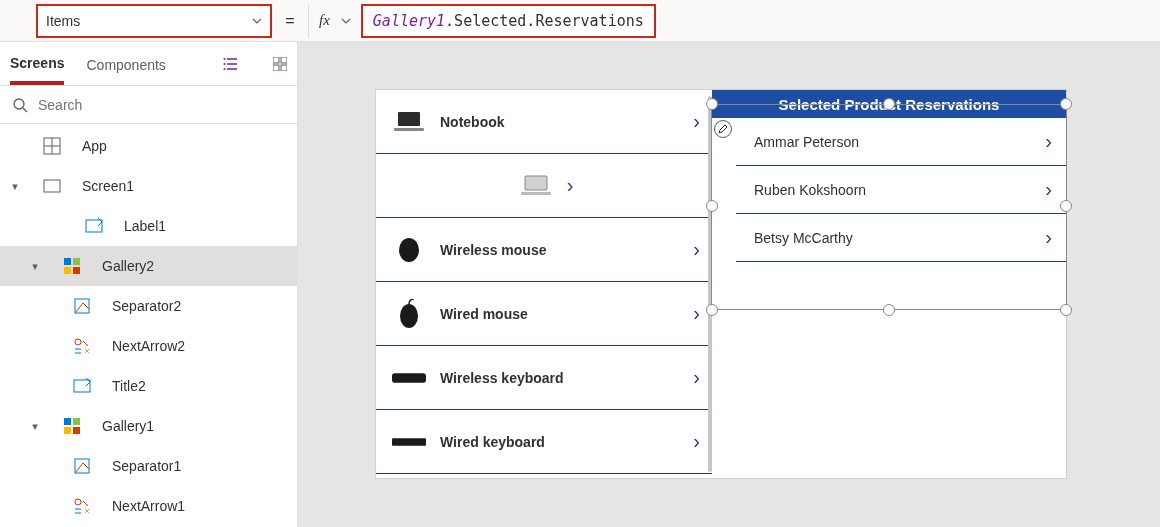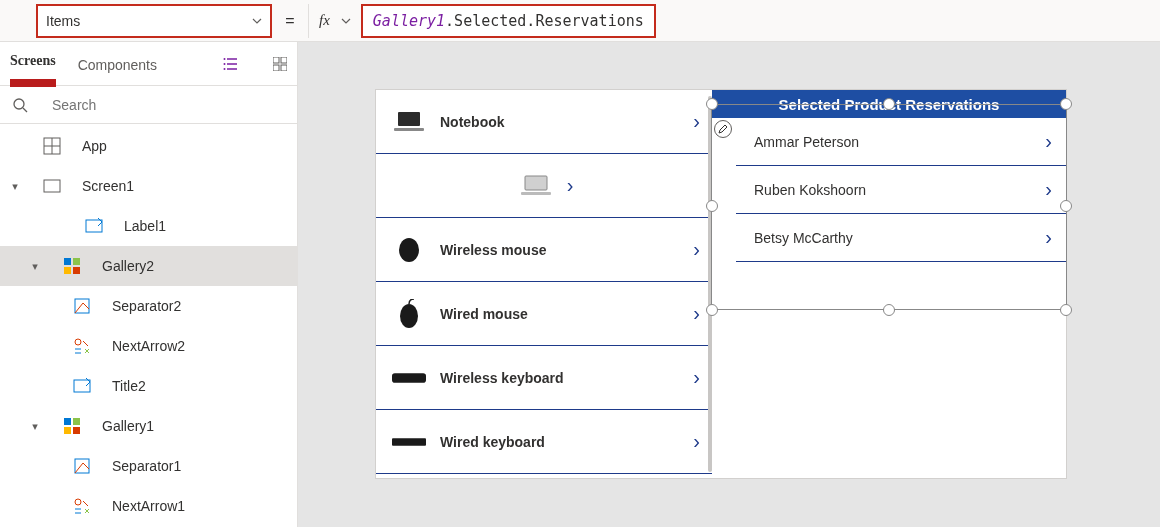--- a/index.html
+++ b/index.html
@@ -16,25 +16,25 @@
     .formula-text .ident { color: #7b1fa2; font-style: italic; }
     .formula-text .prop { color: #323130; }
 
     
     .main { display: flex; height: calc(527px - 42px); }
 
     
     .tree-panel { width: 298px; border-right: 1px solid #e1dfdd; display: flex; flex-direction: column; background: #fff; }
     .tree-tabs { display: flex; align-items: center; height: 44px; border-bottom: 1px solid #e1dfdd; padding: 0 10px; gap: 22px; }
     .tab { font-size: 14px; color: #605e5c; cursor: pointer; padding: 12px 0 10px 0; }
-    .tab.active { color: #323130; font-weight: 600; border-bottom: 8px solid #b91c1c; font-family: Liberation Serif, serif; }
+    .tab.active { color: #323130; font-weight: 600; border-bottom: 4px solid #b91c1c; }
     .tree-tabs .spacer { flex: 1; }
     .tab-icon { color: #605e5c; cursor: pointer; }
 
-    .search-row { display: flex; align-items: center; height: 38px; border-bottom: 1px solid #e1dfdd; padding: 0 12px; gap: 24px; color: #605e5c; }
+    .search-row { display: flex; align-items: center; height: 38px; border-bottom: 1px solid #e1dfdd; padding: 0 12px; gap: 10px; color: #605e5c; }
     .search-row input { border: none; outline: none; font-size: 14px; flex: 1; color: #323130; }
 
     .tree { flex: 1; overflow: auto; padding-top: 2px; }
     .tree-row { display: flex; align-items: center; height: 40px; padding-left: 8px; gap: 20px; font-size: 14px; cursor: pointer; }
     .tree-row.selected { background: #e1dfdd; }
     .tree-row .caret { width: 14px; text-align: center; color: #605e5c; font-size: 11px; }
     .tree-row .icon { width: 20px; height: 20px; display: flex; align-items: center; justify-content: center; }
     .indent-1 { padding-left: 8px; }
     .indent-2 { padding-left: 28px; }
     .indent-3 { padding-left: 50px; }

